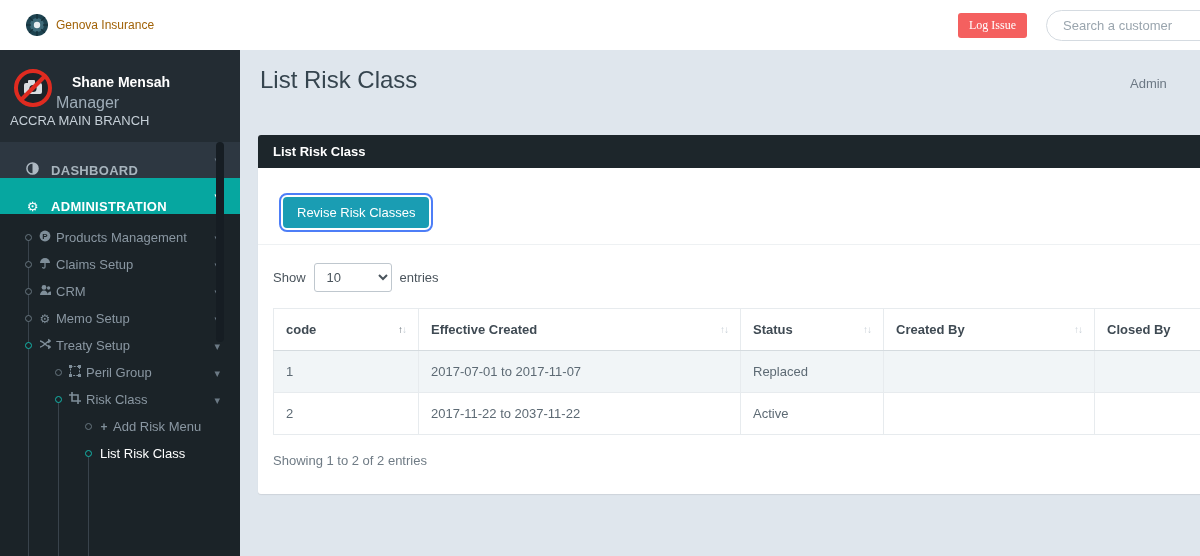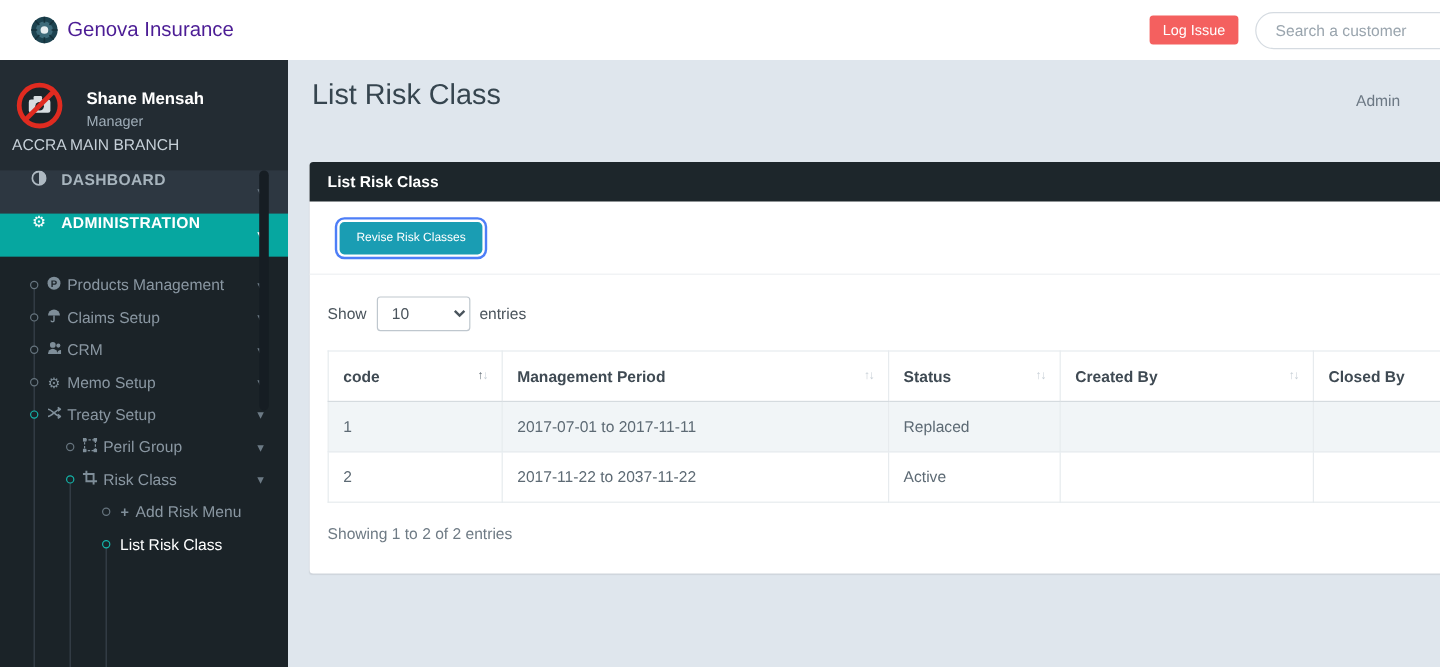--- a/index.html
+++ b/index.html
@@ -4,35 +4,35 @@
 <style>
   * { margin:0; padding:0; box-sizing:border-box; }
   html,body { width:1200px; height:556px; overflow:hidden; }
   body { font-family:"Liberation Sans","DejaVu Sans",sans-serif; background:#dfe6ed; position:relative; }
   .app { position:absolute; left:0; top:0; width:1450px; height:556px; }
 
   
   .topbar { position:absolute; left:0; top:0; width:1450px; height:50px; background:#ffffff; }
   .brand-area { position:absolute; left:0; top:0; width:240px; height:50px; display:flex; align-items:center; padding-left:25px; }
   .logo { width:24px; height:24px; margin-right:7px; }
-  .brand-text { font-size:17px; color:#4c1d95; }
+  .brand-text { font-size:12px; color:#a16207; }
   .company-name { position:absolute; left:284px; top:0; height:50px; display:flex; align-items:center; font-size:17px; color:#8b949d; }
-  .log-issue-btn { position:absolute; left:958px; top:13px; background:#f4605f; color:#fff; border:none; border-radius:3px; font-size:12px; padding:5px 11px; font-family:Liberation Sans, sans-serif; cursor:pointer; }
+  .log-issue-btn { position:absolute; left:958px; top:13px; background:#f4605f; color:#fff; border:none; border-radius:3px; font-size:12px; padding:5px 11px; font-family:Liberation Serif, serif; cursor:pointer; }
   .search-pill { position:absolute; left:1046px; top:10px; width:210px; height:31px; border:1px solid #d5dbe1; border-radius:999px; background:#fff; padding:0 16px; font-size:13px; color:#5c6670; font-family:inherit; outline:none; }
   .search-pill::placeholder { color:#9aa5ae; }
 
   
   .sidebar { position:absolute; left:0; top:50px; width:240px; height:506px; background:#2d3741; display:flex; flex-direction:column; }
   .user-panel { position:relative; height:92px; background:#232c33; flex:none; }
   .avatar { position:absolute; left:13px; top:18px; width:40px; height:40px; }
   .user-name { position:absolute; left:72px; top:24px; font-size:14px; font-weight:bold; color:#ffffff; }
-  .user-role { position:absolute; left:72px; top:44px; font-size:12px; color:#9fadb8; }
+  .user-role { position:absolute; left:56px; top:44px; font-size:16px; color:#9fadb8; }
   .user-branch { position:absolute; left:10px; top:63px; font-size:13px; color:#c6d0d8; }
   .nav-label { flex:none; height:56px; padding:26px 0 0 31px; font-size:13px; color:#8596a1; }
-  .menu-row { position:relative; height:36px; display:flex; align-items:flex-start; padding-left:25px; cursor:pointer; }
+  .menu-row { position:relative; height:36px; display:flex; align-items:flex-end; padding-left:25px; cursor:pointer; }
   .menu-row .mr-icon { width:15px; margin-right:11px; text-align:center; color:#aeb9c2; font-size:13px; }
   .menu-row .mr-label { font-size:13px; font-weight:bold; color:#a7b4bd; letter-spacing:.3px; }
   .menu-row.active { background:#06a7a0; }
   .menu-row.active .mr-label, .menu-row.active .mr-icon, .menu-row.active .caret { color:#ffffff; }
   .caret { position:absolute; right:20px; top:50%; transform:translateY(-50%); font-size:11px; color:#6c7a85; font-family:"DejaVu Sans",sans-serif; }
   .gear-glyph { font-family:"DejaVu Sans",sans-serif; }
 
   .submenu { position:relative; flex:1; background:#1b2328; padding-top:10px; }
   .tree-line { position:absolute; width:1px; background:#39434c; bottom:0; }
   .tl-1 { left:28px; top:22px; }
@@ -54,21 +54,21 @@
   
   .main { position:absolute; left:240px; top:50px; width:1210px; height:506px; background:#dfe6ed; }
   .content-header { position:relative; height:85px; padding:16px 0 0 20px; }
   .page-title { font-size:24px; font-weight:normal; color:#36454f; }
   .breadcrumb { position:absolute; left:890px; top:26px; font-size:13px; color:#6c7884; cursor:pointer; }
 
   .panel { margin:0 15px 0 18px; background:#ffffff; border-radius:3px; box-shadow:0 1px 1px rgba(0,0,0,.08); }
   .panel-header { height:33px; background:#1d262b; border-radius:3px 3px 0 0; display:flex; align-items:center; padding-left:15px; }
   .panel-title { font-size:13px; font-weight:bold; color:#ffffff; }
   .panel-body { padding:12px 15px 26px 15px; }
-  .revise-btn { margin:5px 0 0 10px; background:#1a9db3; color:#fff; border:none; outline:2px solid #4d7ef7; outline-offset:2px; border-radius:4px; font-size:10px; padding:8px 14px; font-family:inherit; cursor:pointer; }
+  .revise-btn { margin:17px 0 0 10px; background:#1a9db3; color:#fff; border:none; outline:2px solid #4d7ef7; outline-offset:2px; border-radius:4px; font-size:13px; padding:8px 14px; font-family:inherit; cursor:pointer; }
   .body-divider { border:none; border-top:1px solid #eef1f3; margin:16px -15px 0 -15px; }
   .show-row { margin-top:18px; display:flex; align-items:center; font-size:13px; color:#4a545c; }
   .page-size-select { margin:0 8px; width:78px; height:29px; border:1px solid #bfc7ce; border-radius:3px; font-size:13px; color:#4a545c; font-family:inherit; padding-left:8px; background:#fff; }
 
   table.risk-table { border-collapse:collapse; margin-top:16px; table-layout:fixed; width:1052px; }
   .risk-table th, .risk-table td { border:1px solid #e7ebee; font-size:13px; text-align:left; padding:13px 12px; }
   .risk-table th { color:#3f4a53; font-weight:bold; border-bottom:1px solid #d5dbdf; }
   .risk-table td { color:#5d6a74; }
   .risk-table tr.stripe td { background:#f1f5f7; }
   .sort { float:right; font-size:10px; color:#c7cfd6; letter-spacing:-1px; margin-top:2px; }
@@ -272,40 +272,40 @@
               <col style="width:211px">
               <col style="width:231px">
             </colgroup>
           <thead>
             <tr>
               <th>
                 <span>code</span>
                 <span class="sort"><span class="dark">↑</span><span>↓</span></span>
               </th>
               <th>
-                <span>Management Period</span>
+                <span>Effective Created</span>
                 <span class="sort"><span>↑</span><span>↓</span></span>
               </th>
               <th>
                 <span>Status</span>
                 <span class="sort"><span>↑</span><span>↓</span></span>
               </th>
               <th>
                 <span>Created By</span>
                 <span class="sort"><span>↑</span><span>↓</span></span>
               </th>
               <th>
                 <span>Closed By</span>
               </th>
             </tr>
           </thead>
           <tbody>
             <tr class="stripe">
               <td>1</td>
-              <td>2017-07-01 to 2017-11-11</td>
+              <td>2017-07-01 to 2017-11-07</td>
               <td>Replaced</td>
               <td></td>
               <td></td>
             </tr>
             <tr>
               <td>2</td>
               <td>2017-11-22 to 2037-11-22</td>
               <td>Active</td>
               <td></td>
               <td></td>

